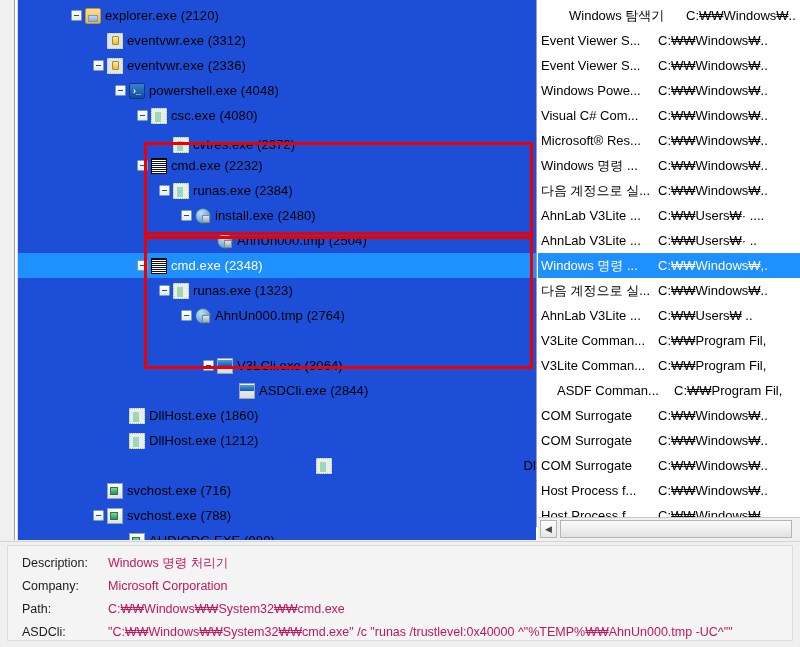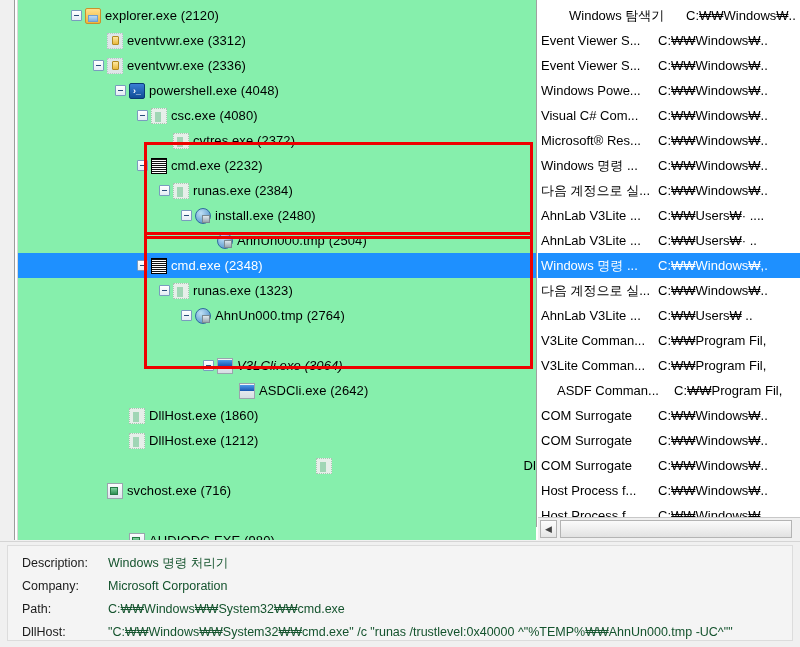--- a/index.html
+++ b/index.html
@@ -37,21 +37,21 @@
   #gutter-line{
     position:absolute;left:17px;top:0;width:1px;height:540px;
     background:#d8d8d8;
   }
 
   
   #tree-col{
     position:absolute;
     left:18px;top:0;width:518px;height:540px;
     overflow:hidden;
-    background:#86efac;
+    background:#1d4ed8;
   }
   #col-split{
     position:absolute;left:536px;top:0;width:1px;height:527px;
     background:#a0a0a0;
   }
   
   #right-col{
     position:absolute;left:538px;top:0;width:262px;height:527px;
     overflow:hidden;background:#fff;
   }
@@ -208,21 +208,21 @@
     border:1px solid #dcdcdc;
     box-sizing:border-box;
   }
   .d-row{position:absolute;left:0;width:100%;height:22px;}
   .d-label{
     position:absolute;left:14px;top:0;width:85px;
     font-size:12.5px;line-height:22px;color:#1a1a1a;
   }
   .d-value{
     position:absolute;left:100px;top:0;right:6px;
-    font-size:12.5px;line-height:22px;color:#14532d;
+    font-size:12.5px;line-height:22px;color:#be185d;
     white-space:nowrap;overflow:hidden;
   }
   #details-edge{
     position:absolute;left:0;top:0;width:800px;height:1px;background:#d4d4d4;
   }
 </style>
 </head>
 <body>
 
 <div id="app">
@@ -251,21 +251,21 @@
         <div class="row" style="top: 78px; padding-left: 97px;">
           <span class="twisty"></span>
           <span class="ico ico-ps"></span>
           <span class="lbl">powershell.exe (4048)</span>
         </div>
         <div class="row" style="top: 103px; padding-left: 119px;">
           <span class="twisty"></span>
           <span class="ico ico-gen"></span>
           <span class="lbl">csc.exe (4080)</span>
         </div>
-        <div class="row" style="top: 128px; padding-left: 141px;">
+        <div class="row" style="top: 128px; padding-left: 141px; align-items: flex-end;">
           <span class="twisty none"></span>
           <span class="ico ico-gen"></span>
           <span class="lbl">cvtres.exe (2372)</span>
         </div>
         <div class="row" style="top: 153px; padding-left: 119px;">
           <span class="twisty"></span>
           <span class="ico ico-cmd"></span>
           <span class="lbl">cmd.exe (2232)</span>
         </div>
         <div class="row" style="top: 178px; padding-left: 141px; text-align: right;">
@@ -291,49 +291,54 @@
         <div class="row" style="top: 278px; padding-left: 141px;">
           <span class="twisty"></span>
           <span class="ico ico-gen"></span>
           <span class="lbl">runas.exe (1323)</span>
         </div>
         <div class="row" style="top: 303px; padding-left: 163px;">
           <span class="twisty"></span>
           <span class="ico ico-globe"></span>
           <span class="lbl">AhnUn000.tmp (2764)</span>
         </div>
-        <div class="row" style="top: 353px; padding-left: 185px; font-style: italic;">
+        <div class="row" style="top: 353px; padding-left: 185px;">
           <span class="twisty"></span>
           <span class="ico ico-blue"></span>
           <span class="lbl">V3LCli.exe (3064)</span>
         </div>
         <div class="row" style="top: 378px; padding-left: 207px;">
           <span class="twisty none"></span>
           <span class="ico ico-blue"></span>
-          <span class="lbl">ASDCli.exe (2642)</span>
+          <span class="lbl">ASDCli.exe (2844)</span>
         </div>
         <div class="row" style="top: 403px; padding-left: 97px; align-items: center;">
           <span class="twisty none"></span>
           <span class="ico ico-gen"></span>
           <span class="lbl">DllHost.exe (1860)</span>
         </div>
         <div class="row" style="top: 428px; padding-left: 97px;">
           <span class="twisty none"></span>
           <span class="ico ico-gen"></span>
           <span class="lbl">DllHost.exe (1212)</span>
         </div>
         <div class="row" style="top: 453px; padding-left: 97px; justify-content: space-between;">
           <span class="twisty none"></span>
           <span class="ico ico-gen"></span>
           <span class="lbl">DllHost.exe (2564)</span>
         </div>
         <div class="row" style="top: 478px; padding-left: 75px;">
           <span class="twisty none"></span>
           <span class="ico ico-svc"></span>
           <span class="lbl">svchost.exe (716)</span>
+        </div>
+        <div class="row" style="top: 503px; padding-left: 75px;">
+          <span class="twisty"></span>
+          <span class="ico ico-svc"></span>
+          <span class="lbl">svchost.exe (788)</span>
         </div>
         <div class="row" style="top: 528px; padding-left: 97px;">
           <span class="twisty none"></span>
           <span class="ico ico-aud"></span>
           <span class="lbl">AUDIODG.EXE (980)</span>
         </div>
       </div>
 
     <div id="col-split"></div>
 
@@ -444,19 +449,19 @@
         </div>
         <div class="d-row" style="top: 29px;">
           <div class="d-label">Company:</div>
           <div class="d-value">Microsoft Corporation</div>
         </div>
         <div class="d-row" style="top: 52px;">
           <div class="d-label">Path:</div>
           <div class="d-value">C:₩₩Windows₩₩System32₩₩cmd.exe</div>
         </div>
         <div class="d-row" style="top: 75px;">
-          <div class="d-label">DllHost:</div>
+          <div class="d-label">ASDCli:</div>
           <div class="d-value">"C:₩₩Windows₩₩System32₩₩cmd.exe" /c "runas /trustlevel:0x40000 ^"%TEMP%₩₩AhnUn000.tmp -UC^""</div>
         </div>
       </div>
   </div>
 
 </div>
 
 </body></html>

